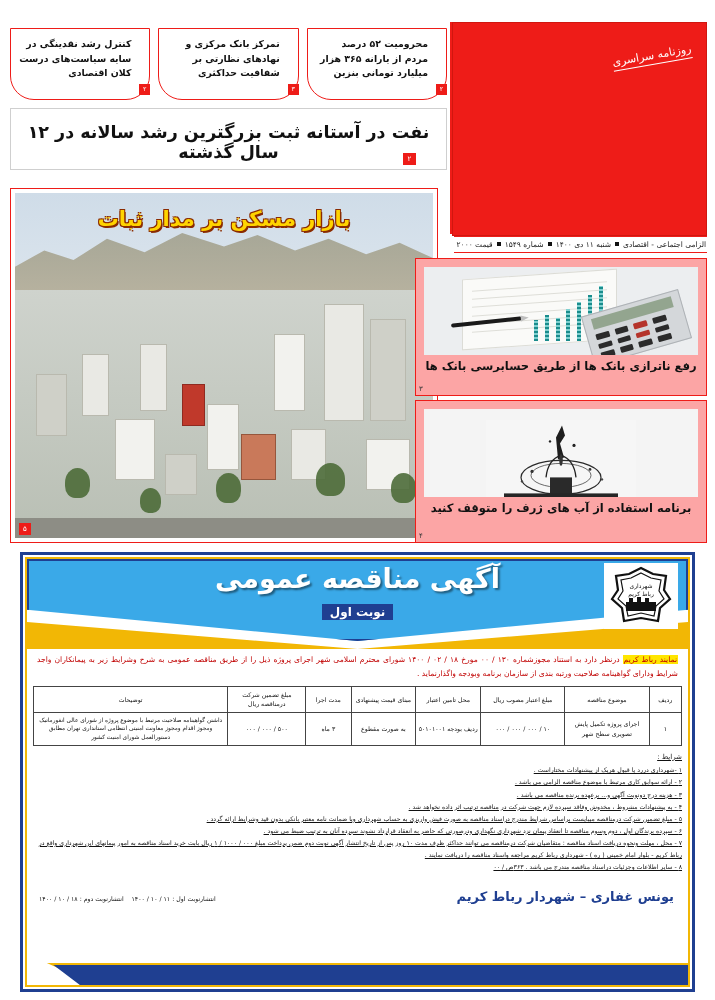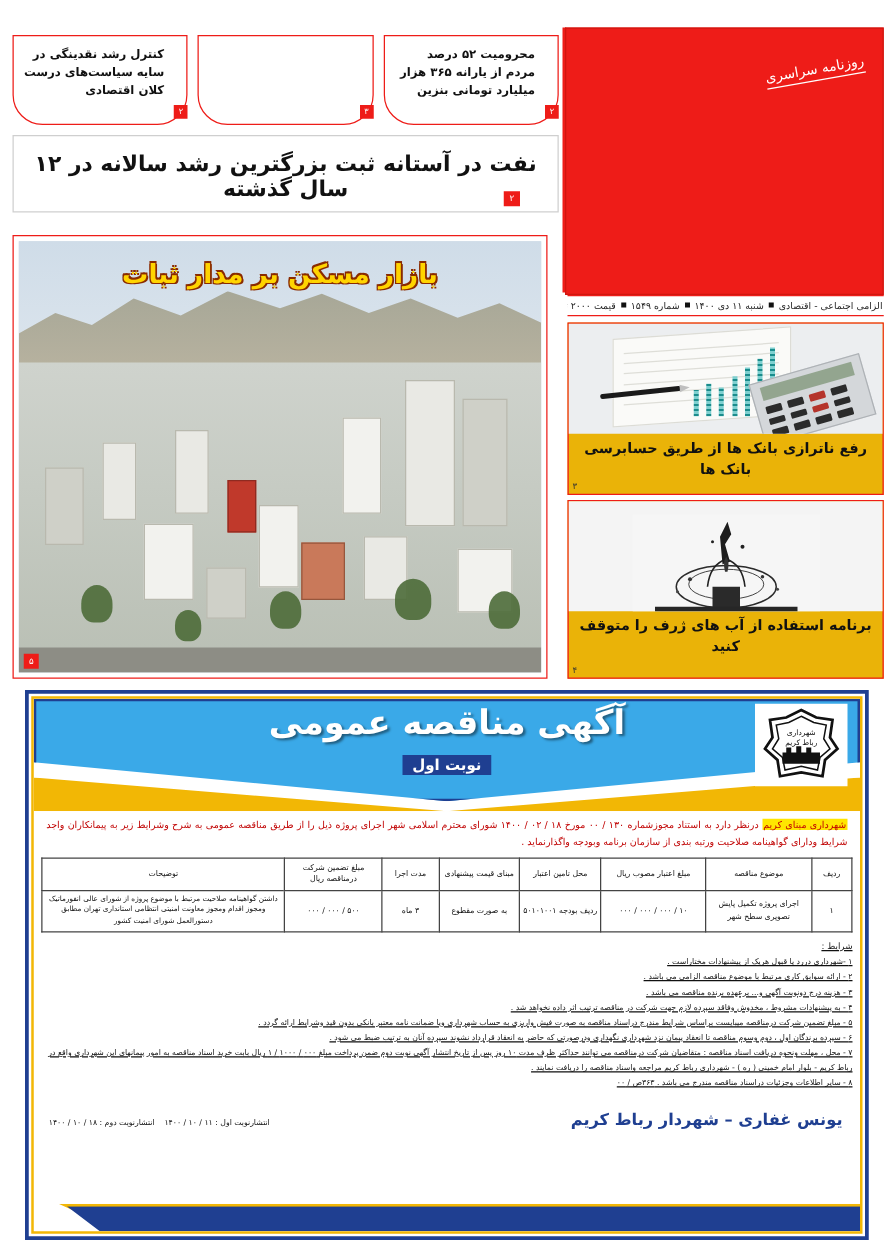--- a/index.html
+++ b/index.html
@@ -59,22 +59,22 @@
   .blk.or{background:#c9795a;border-color:#96563c;}
   .tree{position:absolute;background:#4c6b38;border-radius:50% 50% 40% 40%;opacity:.9;}
   .road{position:absolute;left:0;right:0;bottom:0;height:8%;background:#8d8d85;}
   .photo-cap{position:absolute;left:0;right:0;top:14px;text-align:center;font-size:21px;
              font-weight:bold;color:#ffd400;text-shadow:1.5px 1.5px 0 #8a2b00,-1px -1px 0 #8a2b00,
              1px -1px 0 #8a2b00,-1px 1px 0 #8a2b00;z-index:5;}
   .photo-num{position:absolute;left:4px;bottom:3px;width:12px;height:12px;background:#ee1c18;
              color:#fff;font-size:7px;line-height:12px;text-align:center;z-index:5;}
 
   
-  .side-item{position:absolute;right:8px;width:253px;border:1px solid #ee1c18;box-sizing:border-box;
-             background:#eab308;padding:0;}
+  .side-item{position:absolute;right:8px;width:292px;border:1px solid #ee1c18;box-sizing:border-box;
+             background:#fca5a5;padding:8px;}
   .side-a{top:258px;height:138px;}
   .side-b{top:400px;height:143px;}
   .side-pic{position:relative;width:100%;height:88px;overflow:hidden;background:#eceef0;}
   .side-title{margin-top:3px;font-size:11.5px;font-weight:bold;color:#111;text-align:center;
               line-height:1.5;}
   .side-num{position:absolute;left:3px;bottom:2px;font-size:7px;color:#333;}
 
   
   .picA{background:#eceef0;}
   .paper{position:absolute;left:14%;top:8%;width:56%;height:78%;background:#fafaf8;
@@ -149,20 +149,21 @@
     <div class="mast-bar">
       <span>الزامی اجتماعی - اقتصادی</span><i class="sq"></i><span>شنبه ۱۱ دی ۱۴۰۰</span><i class="sq"></i><span>شماره ۱۵۴۹</span><i class="sq"></i><span>قیمت ۲۰۰۰ تومان</span>
     </div>
 
     <div class="teasers">
       <div class="teaser">
         <div class="teaser-txt">محرومیت ۵۲ درصد مردم از یارانه ۳۶۵ هزار میلیارد تومانی بنزین</div>
         <div class="teaser-num">۲</div>
       </div>
       <div class="teaser">
+        <div class="teaser-txt">تمرکز بانک مرکزی و نهادهای نظارتی بر شفافیت حداکثری</div>
         <div class="teaser-num">۳</div>
       </div>
       <div class="teaser">
         <div class="teaser-txt">کنترل رشد نقدینگی در سایه سیاست‌های درست کلان اقتصادی</div>
         <div class="teaser-num">۲</div>
       </div>
     </div>
 
     <div class="lead">
       <div class="lead-txt">نفت در آستانه ثبت بزرگترین رشد سالانه در ۱۲ سال گذشته</div>
@@ -279,21 +280,21 @@
         <text x="33" y="30" font-size="6" text-anchor="middle" fill="#111" font-family="DejaVu Sans">رباط کریم</text>
         <rect x="18" y="36" width="30" height="9" fill="#111"></rect>
         <rect x="21" y="32" width="4" height="5" fill="#111"></rect>
         <rect x="29" y="31" width="4" height="6" fill="#111"></rect>
         <rect x="37" y="32" width="4" height="5" fill="#111"></rect>
       </svg>
     </div>
 
     <div class="nbody">
       <div class="intro">
-        <span class="hl">شهرداری مبنای کریم</span>
+        <span class="hl">نمایند رباط کریم</span>
         <span>درنظر دارد به استناد مجوزشماره ۱۳۰ / ۰۰ مورخ ۱۸ / ۰۲ / ۱۴۰۰ شورای محترم اسلامی شهر اجرای پروژه ذیل را از طریق مناقصه عمومی به شرح وشرایط زیر به پیمانکاران واجد شرایط ودارای گواهینامه صلاحیت ورتبه بندی از سازمان برنامه وبودجه واگذارنماید .</span>
       </div>
 
       <table class="tender">
         <colgroup>
           <col style="width:5%">
             <col style="width:13%">
             <col style="width:13%">
             <col style="width:10%">
           <col style="width:10%">

